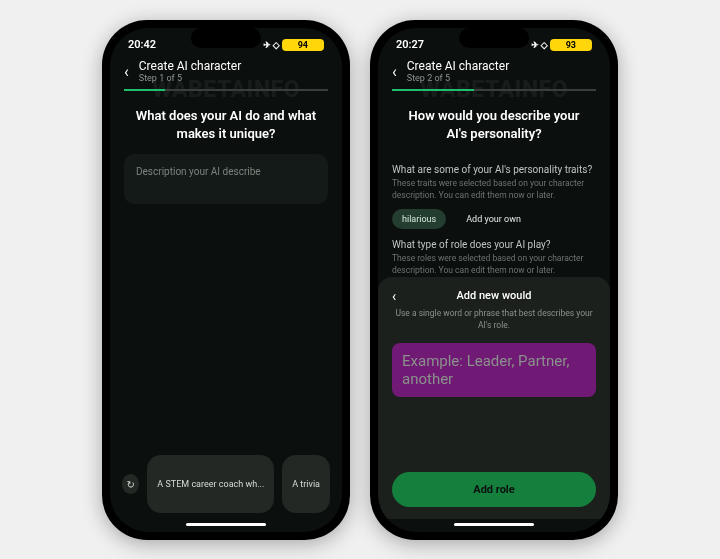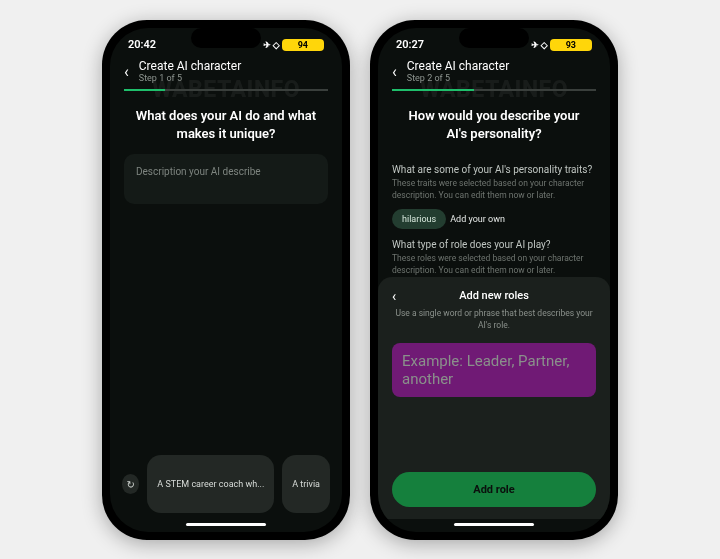--- a/index.html
+++ b/index.html
@@ -49,21 +49,21 @@
   .progress-track { height: 2px; background: #3a3f3c; margin: 0 14px 2px; position: relative; }
   .progress-fill { height: 100%; background: #1fbf6b; }
   .content { flex: 1; padding: 14px 14px 8px; overflow: hidden; position: relative; }
   .question { color: #fff; text-align: center; font-size: 13px; font-weight: 600; line-height: 1.35; padding: 0 6px 12px; }
   .textarea-box {
     background: #141a17; border-radius: 10px; padding: 12px;
     color: #7d847f; font-size: 10px; min-height: 50px;
   }
   .section-q { color: #bfc5c1; font-size: 10px; margin-top: 10px; }
   .section-desc { color: #6e746f; font-size: 8.5px; line-height: 1.35; margin-top: 3px; }
-  .chip-row { display: flex; gap: 0; align-items: center; margin-top: 8px; }
+  .chip-row { display: flex; gap: 16px; align-items: center; margin-top: 8px; }
   .chip { background: #233d30; color: #d7e7dc; font-size: 9px; padding: 5px 10px; border-radius: 12px; }
   .add-own { color: #e6e9e7; font-size: 9px; padding: 5px 4px; }
   .sheet {
     position: absolute; left: 0; right: 0; bottom: 0;
     background: #1b201d; border-top-left-radius: 14px; border-top-right-radius: 14px;
     padding: 12px 14px 12px;
   }
   .sheet-header { display: flex; align-items: center; gap: 8px; justify-content: center; position: relative; }
   .sheet-back { position: absolute; left: 0; color: #fff; font-size: 14px; }
   .sheet-title { color: #fff; font-size: 11px; font-weight: 500; }
@@ -179,21 +179,21 @@
       <div class="section-q">What type of role does your AI play?</div>
       <div class="section-desc">These roles were selected based on your character description. You can edit them now or later.</div>
       <div class="chip-row">
         <div class="chip">Leader</div>
         <div class="add-own">Add your own</div>
       </div>
 
       <div class="sheet">
         <div class="sheet-header">
           <span class="sheet-back">‹</span>
-          <span class="sheet-title">Add new roles</span>
+          <span class="sheet-title">Add new would</span>
         </div>
         <div class="sheet-desc">Use a single word or phrase that best describes your AI's role.</div>
         <div class="sheet-input">Example: Leader, Partner, another</div>
         <div class="add-role-btn">Add role</div>
       </div>
     </div>
 
     <div class="home-indicator"></div>
   </div>
 </div>

